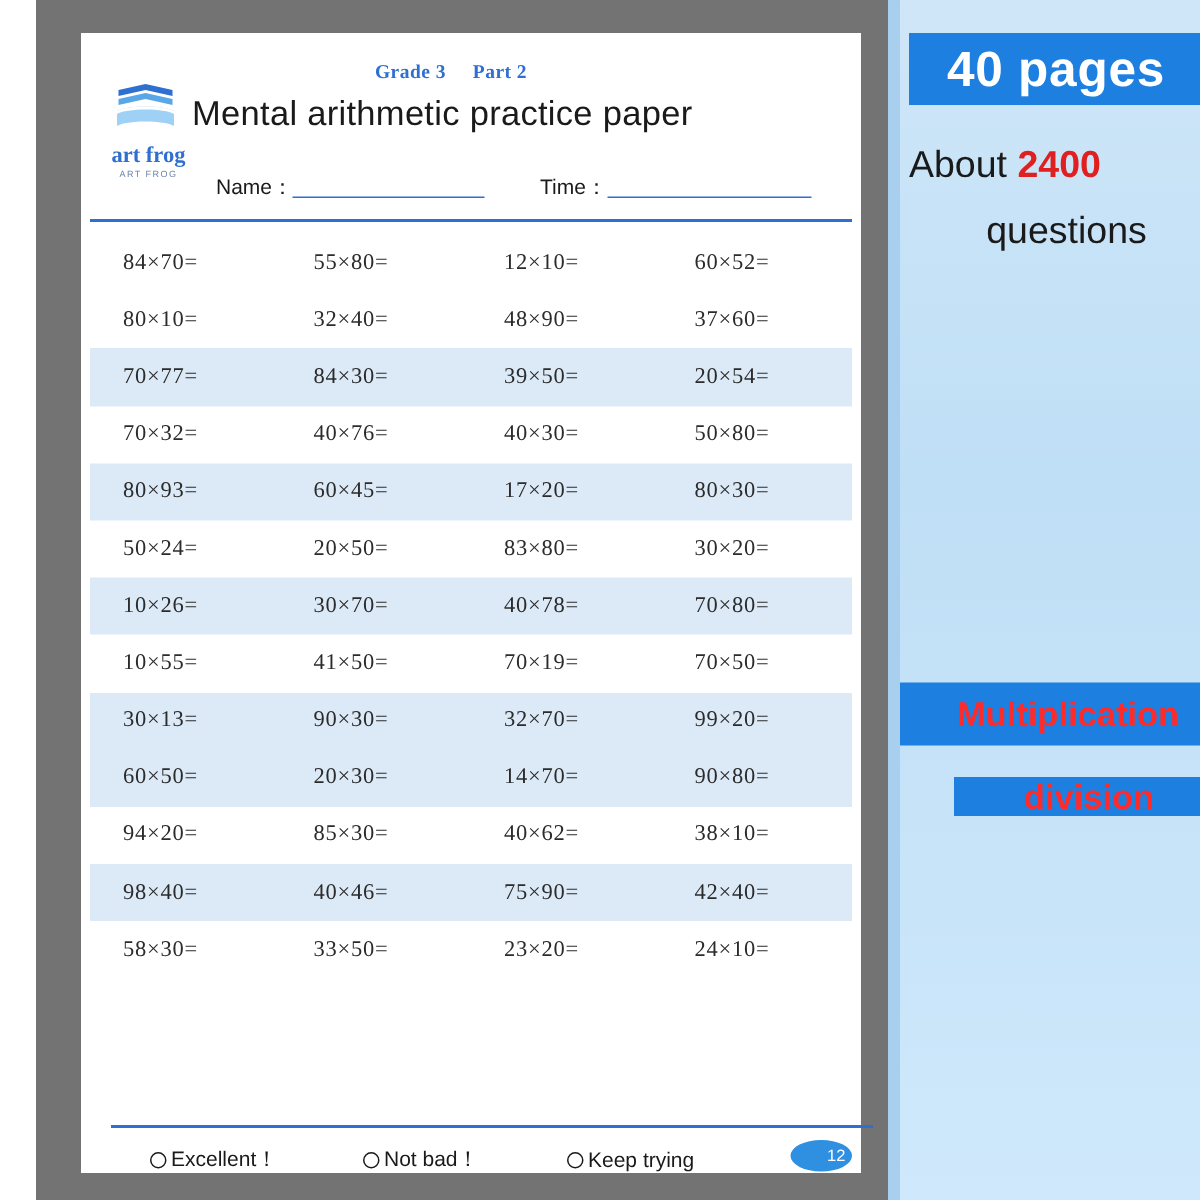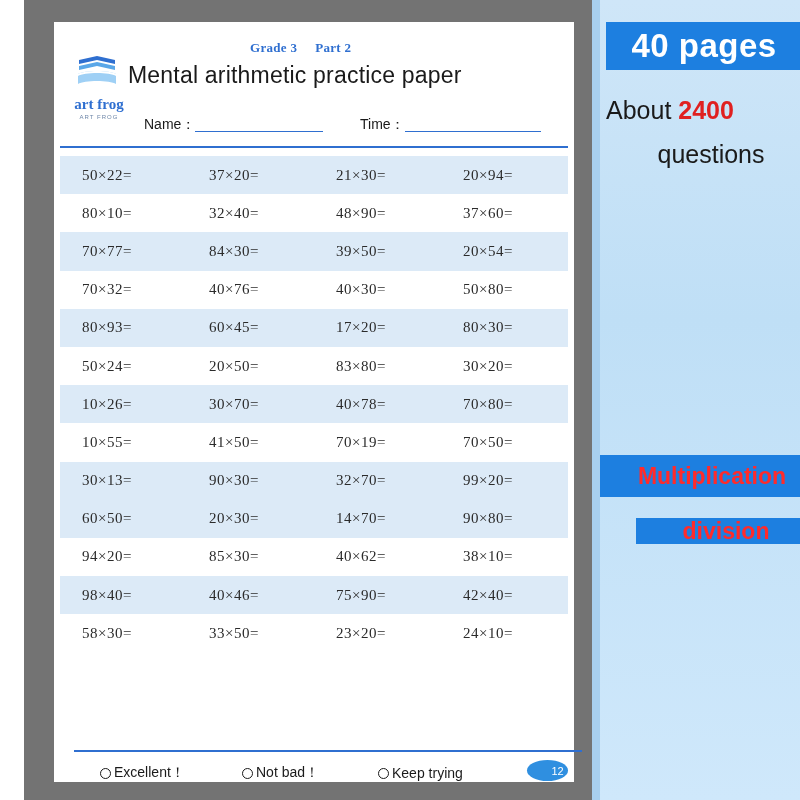--- a/index.html
+++ b/index.html
@@ -355,25 +355,25 @@
         </div>
         <div class="field field-time">
           <span class="lbl">Time：</span><span class="blank"></span>
         </div>
       </div>
 
       <div class="hr-blue"></div>
     </div>
 
     <div class="grid">
-      <div class="grid-row shaded">
-        <div class="cell">50×22=</div>
-        <div class="cell">37×20=</div>
-        <div class="cell">21×30=</div>
-        <div class="cell">20×94=</div>
+      <div class="grid-row">
+        <div class="cell">84×70=</div>
+        <div class="cell">55×80=</div>
+        <div class="cell">12×10=</div>
+        <div class="cell">60×52=</div>
       </div>
       <div class="grid-row">
         <div class="cell">80×10=</div>
         <div class="cell">32×40=</div>
         <div class="cell">48×90=</div>
         <div class="cell">37×60=</div>
       </div>
       <div class="grid-row shaded">
         <div class="cell">70×77=</div>
         <div class="cell">84×30=</div>

